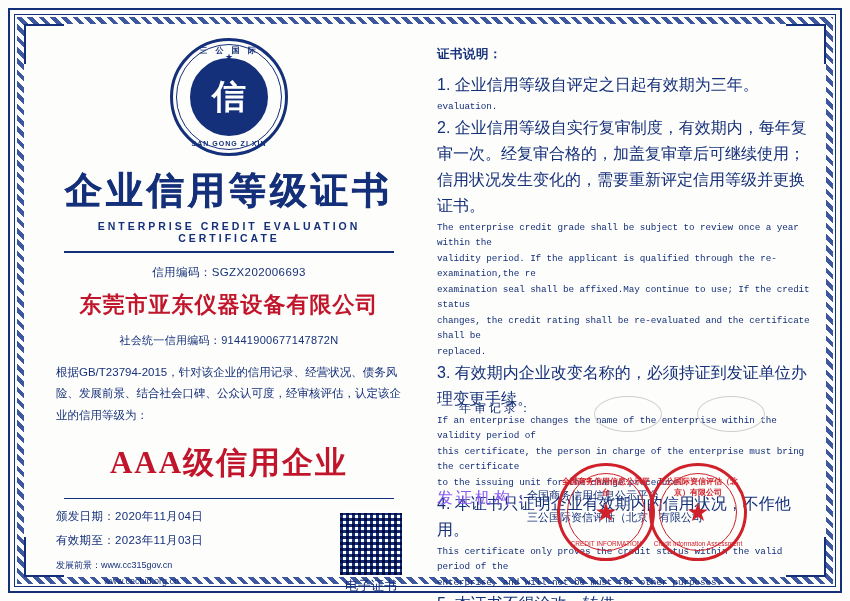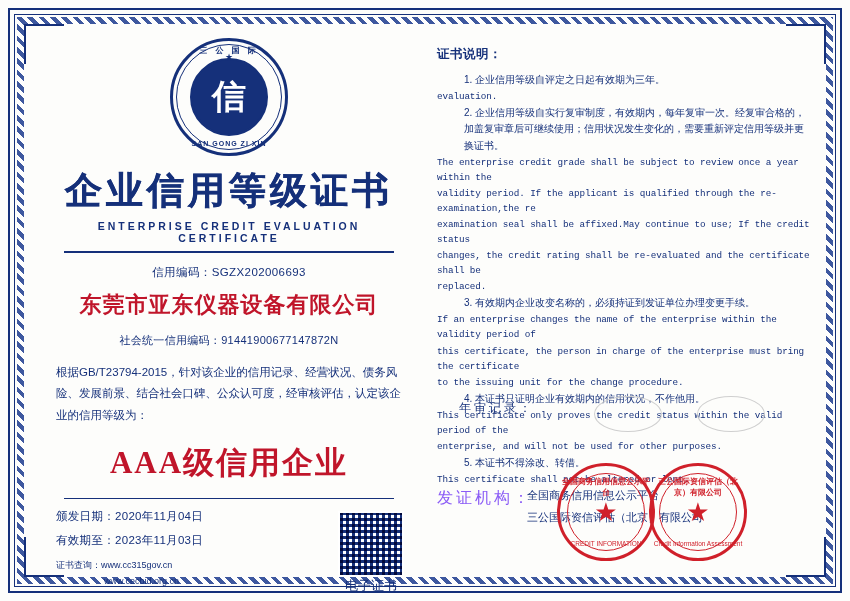--- a/index.html
+++ b/index.html
@@ -126,21 +126,21 @@
 
   
   .right{
     position:absolute;left:437px;top:46px;width:375px;
     color:#15307a;
   }
   .right h3{
     margin:0 0 9px 0;font-size:12.5px;font-weight:bold;letter-spacing:.5px;
   }
   .clause{font-size:10.2px;line-height:1.62;margin-bottom:1px;}
-  .clause.cn{font-size:10px;margin-left:27px;}
+  .clause.cn{font-size:16px;}
   .clause.en{font-family:"Liberation Mono",monospace;font-size:9.3px;letter-spacing:-0.1px;}
 
   .review{
     position:absolute;left:437px;top:400px;width:375px;height:50px;margin-left:22px;
   }
   .review .lbl{
     font-size:12px;color:#15307a;letter-spacing:3px;
   }
   .review .oval{
     position:absolute;width:66px;height:34px;border:1px solid #cfcfcf;border-radius:50%;
@@ -224,21 +224,21 @@
     <div class="grade-rule"></div>
 
     <div class="dates">
       <div class="row">
         <span>颁发日期：</span><span>2020年11月04日</span>
       </div>
       <div class="row">
         <span>有效期至：</span><span>2023年11月03日</span>
       </div>
       <div class="query">
-        <span>证书查询：</span><span>www.cc315gov.cn</span><br>
+        <span>发展前景：</span><span>www.cc315gov.cn</span><br>
         <span style="padding-left:48px;">www.cecbid.org.cn</span>
       </div>
       <div class="qr"></div>
       <div class="qr-label">电子证书</div>
     </div>
   </div>
 
   <div class="right">
     <h3>证书说明：</h3>
 
@@ -252,21 +252,21 @@
     <div class="clause en">changes, the credit rating shall be re-evaluated and the certificate shall be</div>
     <div class="clause en">replaced.</div>
 
     <div class="clause cn">3. 有效期内企业改变名称的，必须持证到发证单位办理变更手续。</div>
     <div class="clause en">If an enterprise changes the name of the enterprise within the validity period of</div>
     <div class="clause en">this certificate, the person in charge of the enterprise must bring the certificate</div>
     <div class="clause en">to the issuing unit for the change procedure.</div>
 
     <div class="clause cn">4. 本证书只证明企业有效期内的信用状况，不作他用。</div>
     <div class="clause en">This certificate only proves the credit status within the valid period of the</div>
-    <div class="clause en">enterprise, and will not be used for other purposes.</div>
+    <div class="clause en">enterprise, and will not be must for other purposes.</div>
 
     <div class="clause cn">5. 本证书不得涂改、转借。</div>
     <div class="clause en">This certificate shall not be altered or lent.</div>
   </div>
 
   <div class="review">
     <div class="lbl">年审记录：</div>
     <div class="oval o1">
         <span></span>
       </div>

